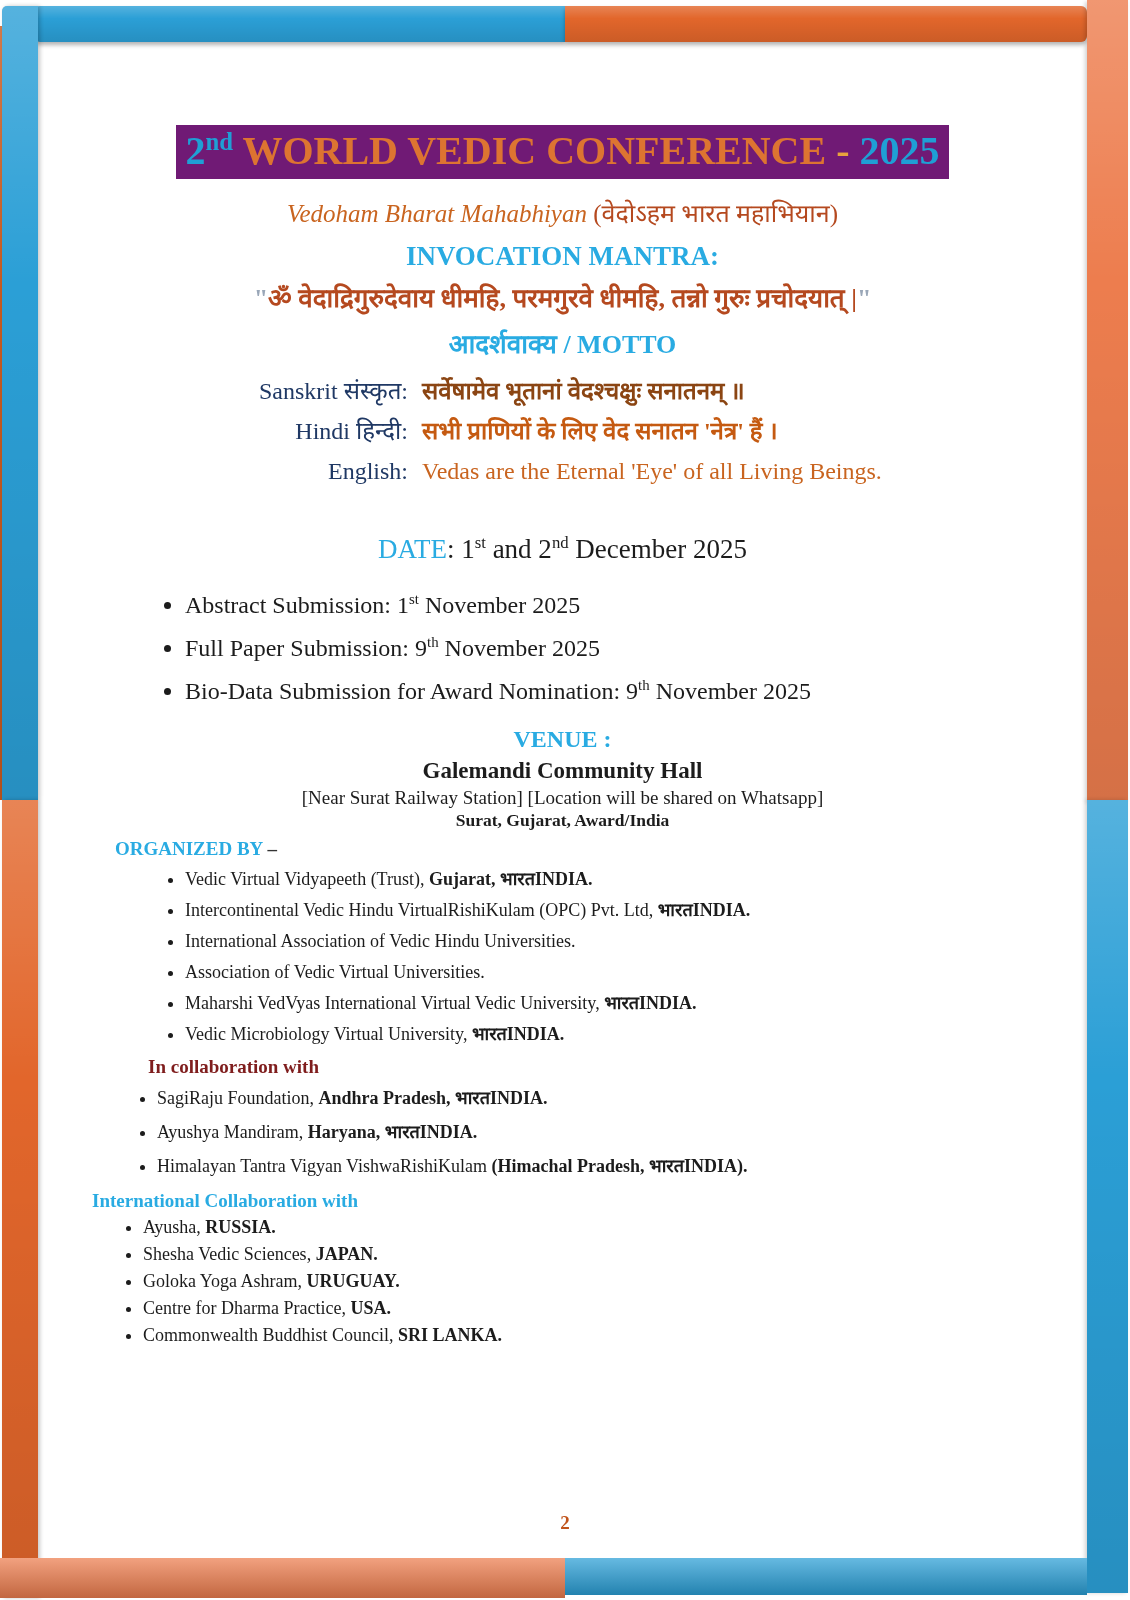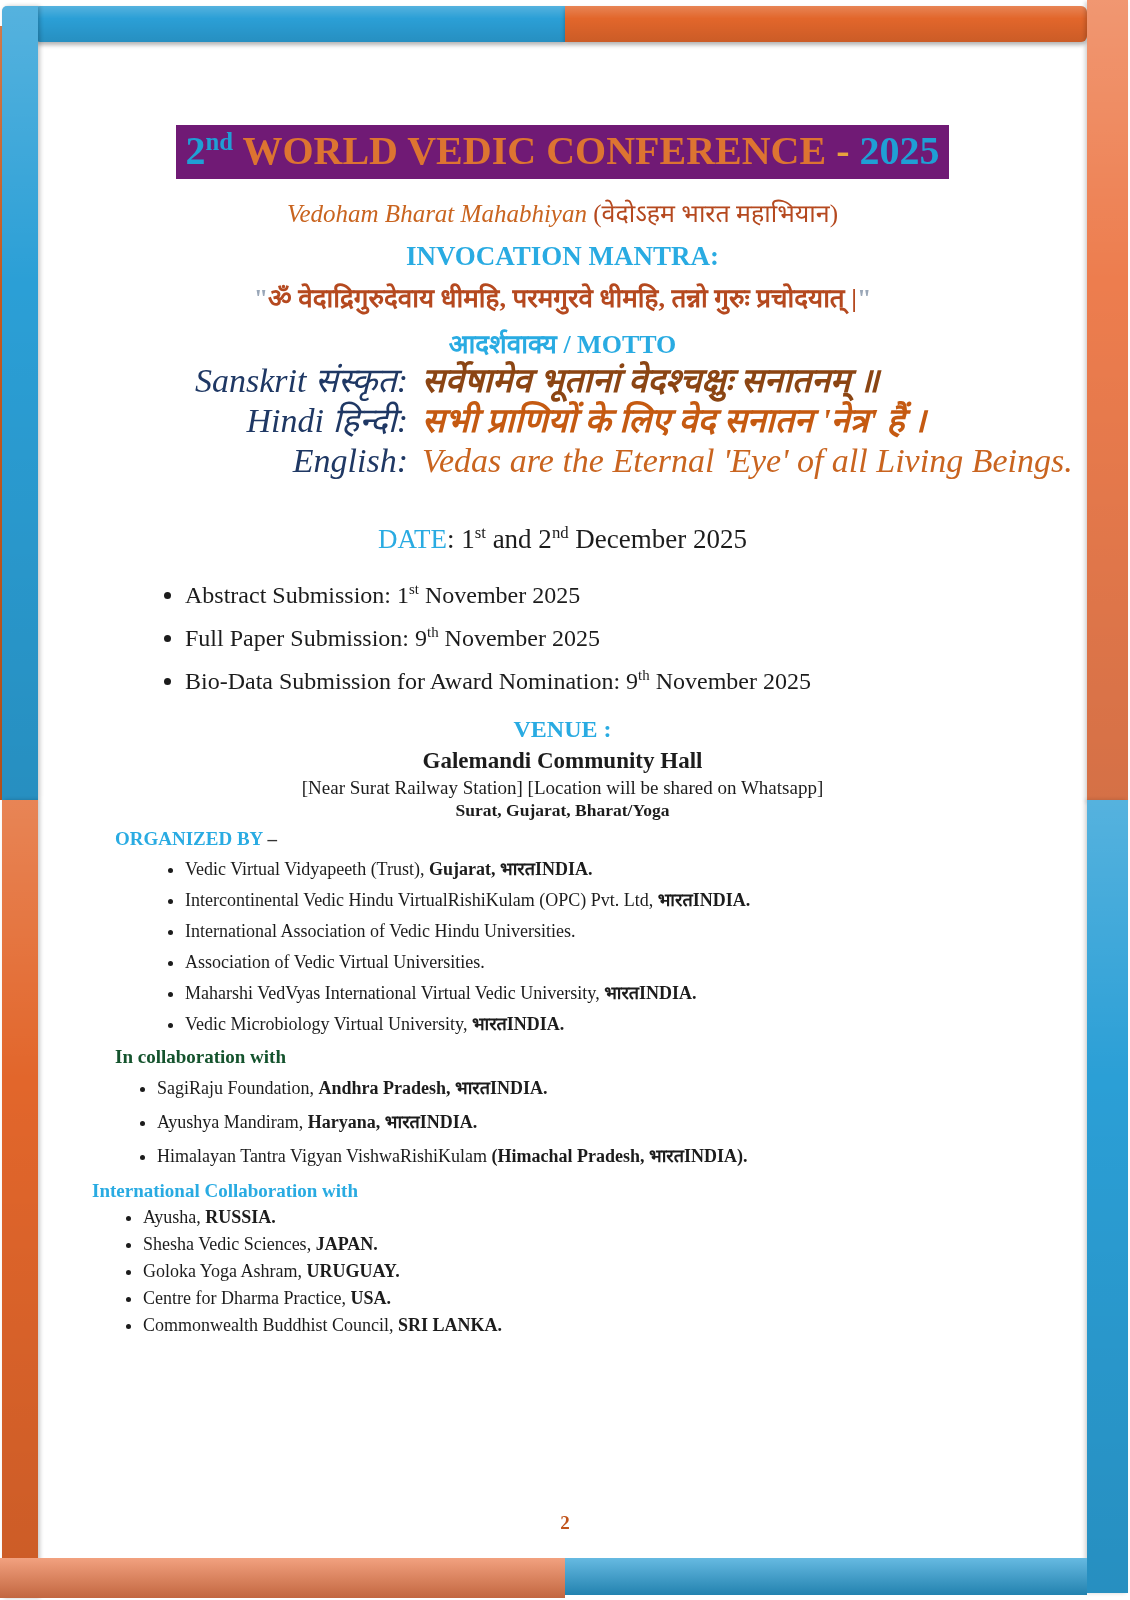--- a/index.html
+++ b/index.html
@@ -29,21 +29,21 @@
   sup{font-size:.62em;}
 
   h1.doc-title{margin:83px 0 0 0;text-align:center;font-size:40px;font-weight:bold;}
   h1.doc-title .hl{display:inline-block;padding:2px 10px 4px 10px;line-height:1.2;}
 
   .subtitle{margin-top:16px;font-size:25px;}
   .inv-heading{margin-top:12px;font-size:27px;font-weight:bold;}
   .mantra{margin-top:7px;font-size:26px;font-weight:bold;}
   .motto-heading{margin-top:10px;font-size:26px;font-weight:bold;}
 
-  .motto-table{font-size:34px;font-style:italic;}
+  .motto-table{margin-top:10px;font-size:24px;}
   .motto-row{display:flex;line-height:40px;}
   .motto-label{width:370px;text-align:right;flex:0 0 auto;}
   .motto-text{margin-left:14px;text-align:left;font-weight:bold;}
   .motto-row:last-child .motto-text{font-weight:normal;}
 
   .date-line{margin-top:42px;font-size:27px;}
   ul.deadlines{margin:16px 0 0 0;padding-left:147px;font-size:24px;}
   ul.deadlines li{line-height:37px;}
 
   .venue-heading{margin-top:16px;font-size:24px;font-weight:bold;}
@@ -106,33 +106,33 @@
 
   <ul class="deadlines">
       <li><span>Abstract Submission: 1</span><sup>st</sup><span> November 2025</span></li>
       <li><span>Full Paper Submission: 9</span><sup>th</sup><span> November 2025</span></li>
       <li><span>Bio-Data Submission for Award Nomination: 9</span><sup>th</sup><span> November 2025</span></li>
     </ul>
 
   <div class="venue-heading center" style="color: rgb(41, 171, 226);">VENUE :</div>
   <div class="venue-hall center">Galemandi Community Hall</div>
   <div class="venue-note center">[Near Surat Railway Station] [Location will be shared on Whatsapp]</div>
-  <div class="venue-city center">Surat, Gujarat, Bharat/Yoga</div>
+  <div class="venue-city center">Surat, Gujarat, Award/India</div>
 
   <div class="sec-heading"><span style="color: rgb(41, 171, 226);">ORGANIZED BY </span><span style="color: rgb(51, 51, 51);">–</span></div>
   <ul class="orgs">
       <li><span>Vedic Virtual Vidyapeeth (Trust), </span><span style="font-weight: bold;">Gujarat, भारतINDIA.</span></li>
       <li><span>Intercontinental Vedic Hindu VirtualRishiKulam (OPC) Pvt. Ltd, </span><span style="font-weight: bold;">भारतINDIA.</span></li>
       <li><span>International Association of Vedic Hindu Universities.</span></li>
       <li><span>Association of Vedic Virtual Universities.</span></li>
       <li><span>Maharshi VedVyas International Virtual Vedic University, </span><span style="font-weight: bold;">भारतINDIA.</span></li>
       <li><span>Vedic Microbiology Virtual University, </span><span style="font-weight: bold;">भारतINDIA.</span></li>
     </ul>
 
-  <div class="sec-heading" style="margin-left: 77px; color: #14532d;">In collaboration with</div>
+  <div class="sec-heading" style="margin-left: 110px; color: #7f1d1d;">In collaboration with</div>
   <ul class="collab">
       <li><span>SagiRaju Foundation, </span><span style="font-weight: bold;">Andhra Pradesh, भारतINDIA.</span></li>
       <li><span>Ayushya Mandiram, </span><span style="font-weight: bold;">Haryana, भारतINDIA.</span></li>
       <li><span>Himalayan Tantra Vigyan VishwaRishiKulam </span><span style="font-weight: bold;">(Himachal Pradesh, भारतINDIA).</span></li>
     </ul>
 
   <div class="sec-heading" style="margin-left: 54px; color: rgb(41, 171, 226);">International Collaboration with</div>
   <ul class="intl">
       <li><span>Ayusha, </span><span style="font-weight: bold;">RUSSIA.</span></li>
       <li><span>Shesha Vedic Sciences, </span><span style="font-weight: bold;">JAPAN.</span></li>

